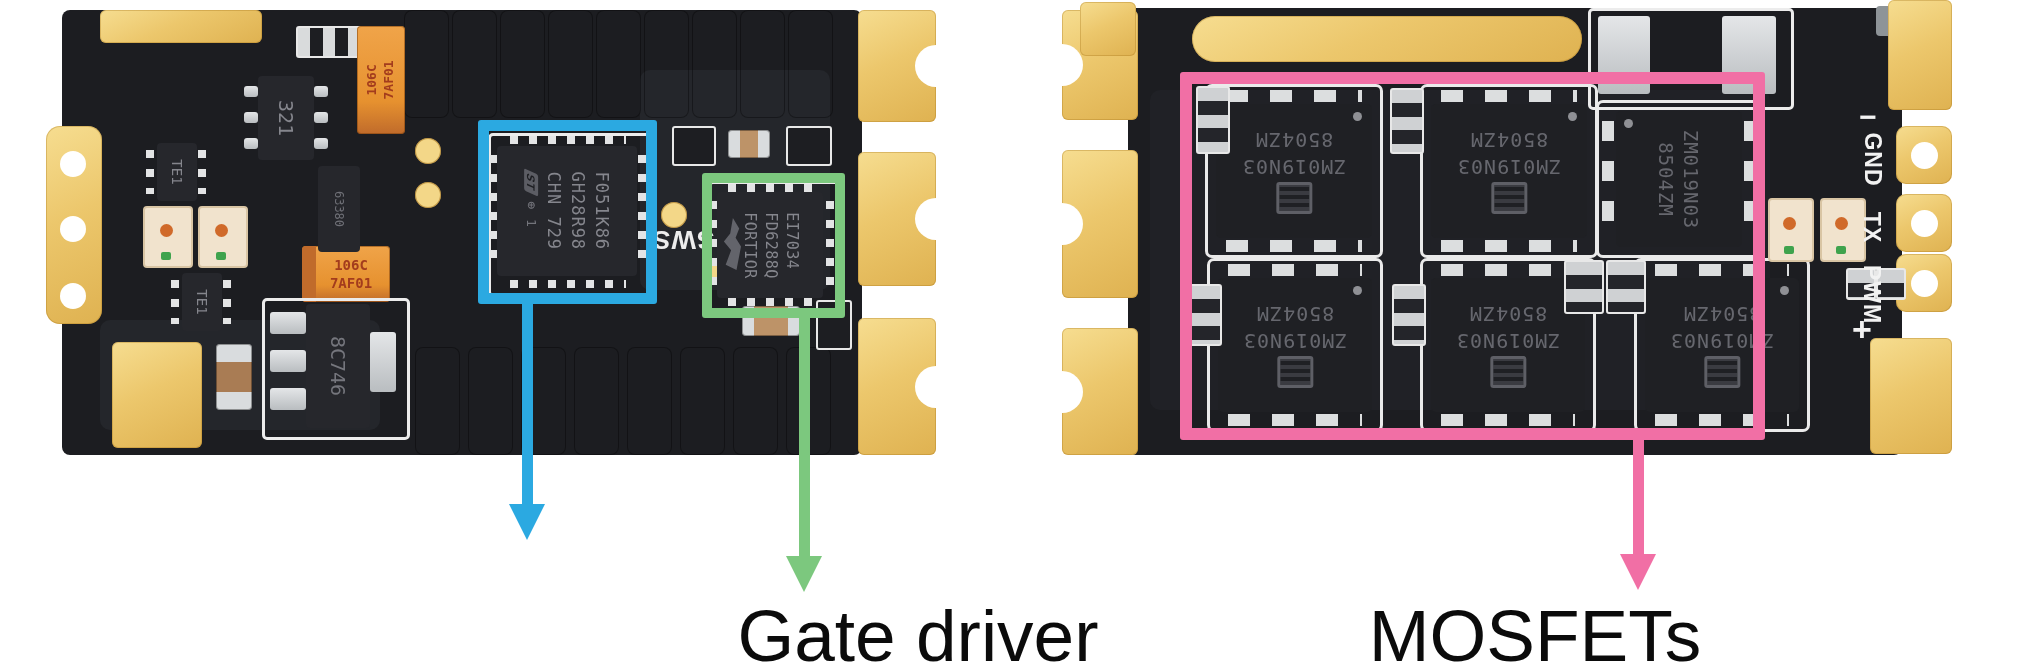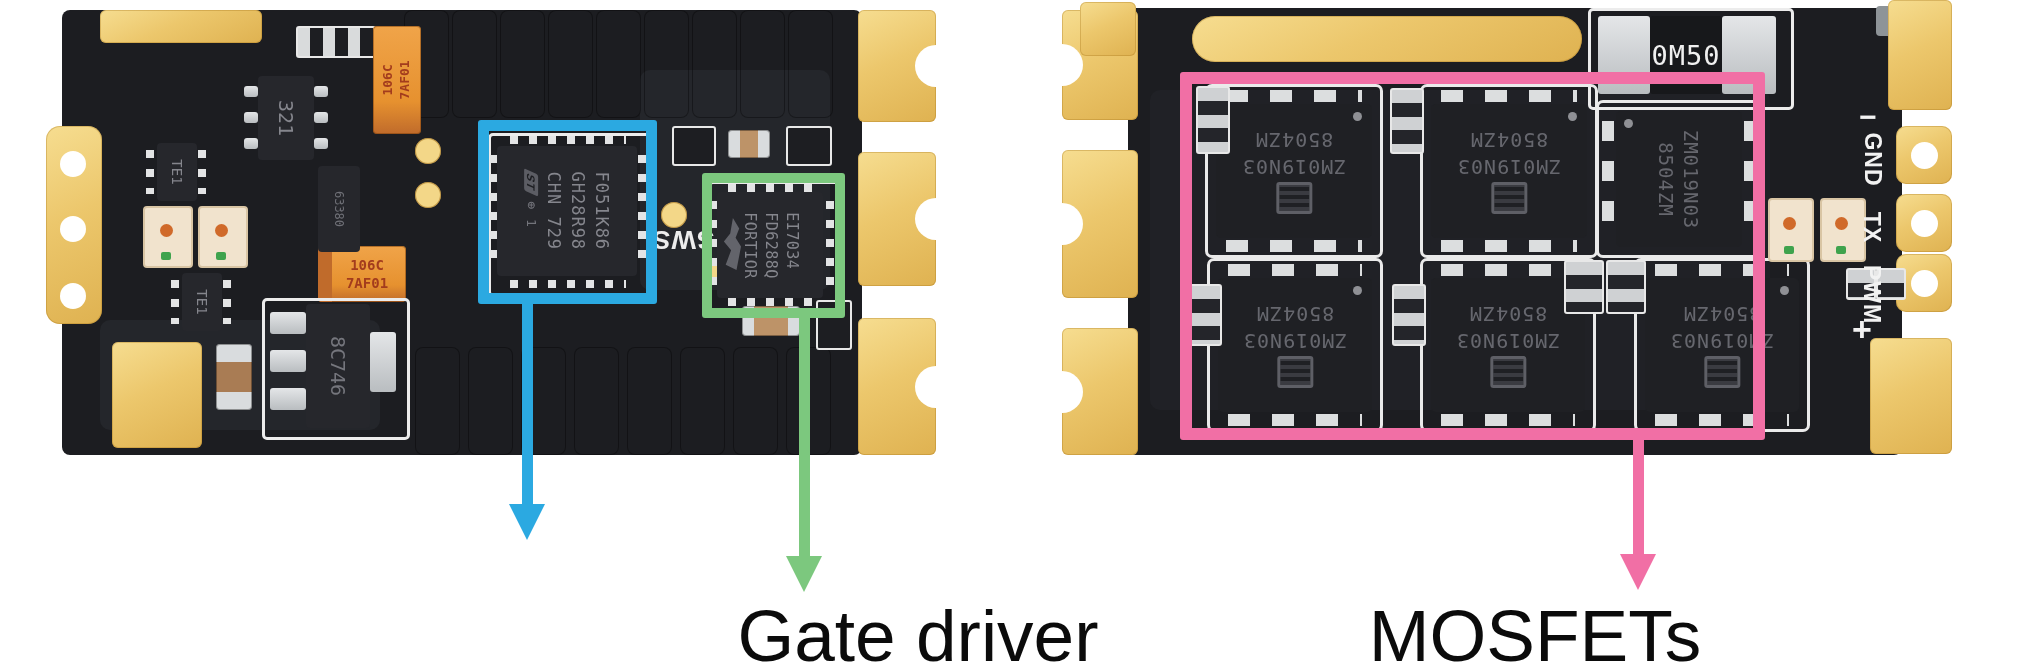--- a/index.html
+++ b/index.html
@@ -58,21 +58,21 @@
   .mos-logo{width:30px;height:26px;border:3px solid #5e5f66;border-radius:3px;
        background:repeating-linear-gradient(180deg,#3a3b41 0 4px,#1f2024 4px 8px);}
   .pin1dot{position:absolute;width:9px;height:9px;border-radius:50%;background:#8f9095;}
   
   .led{position:absolute;background:#f1e3cd;border:2px solid #d9c5a4;border-radius:4px;}
   .led-core{position:absolute;width:13px;height:13px;border-radius:50%;background:#d06a2a;}
   .led-green{position:absolute;width:10px;height:8px;border-radius:2px;background:#3fa34d;}
   
   .tant{position:absolute;background:linear-gradient(180deg,#f0a449,#e6912f 70%,#c06b2b);
         border-radius:4px;box-shadow:inset 0 0 0 1px rgba(120,60,10,.5);
-        color:#a33c1d;font-weight:bold;font-family:"DejaVu Sans Mono",monospace;margin-left:16px;}
+        color:#a33c1d;font-weight:bold;font-family:"DejaVu Sans Mono",monospace;}
   
   .callout-box{position:absolute;border-style:solid;background:transparent;border-radius:3px;}
   .box-blue{border-color:#2BA9E1;border-width:11px;}
   .box-green{border-color:#7CC87E;border-width:10px;}
   .box-pink{border-color:#F16FA5;border-width:12px;}
   .aline{position:absolute;width:11px;}
   .aline-blue{background:#2BA9E1;} .aline-green{background:#7CC87E;} .aline-pink{background:#F16FA5;}
   .ah{position:absolute;width:0;height:0;border-left:18px solid transparent;border-right:18px solid transparent;}
   .ah-blue{border-top:36px solid #2BA9E1;} .ah-green{border-top:36px solid #7CC87E;} .ah-pink{border-top:36px solid #F16FA5;}
   .caption{position:absolute;width:520px;text-align:center;font-size:73px;color:#0b0b0b;
@@ -260,23 +260,20 @@
   <div class="gold" style="left:1896px;top:194px;width:56px;height:58px;border-radius:10px;">
       <div class="hole" style="left:15px;top:16px;width:27px;height:27px;"></div>
     </div>
   <div class="gold" style="left:1896px;top:254px;width:56px;height:58px;border-radius:10px;">
       <div class="hole" style="left:15px;top:16px;width:27px;height:27px;"></div>
     </div>
   <div class="gold" style="left:1870px;top:338px;width:82px;height:116px;"></div>
 
   <div class="sk" style="left:1588px;top:8px;width:200px;height:96px;"></div>
   <div class="silver" style="left:1598px;top:16px;width:52px;height:78px;"></div>
-  <div class="shunt-mid flexc" style="left:1650px;top:16px;width:72px;height:78px;">
-    <span>0M50</span>
-  </div>
   <div class="silver" style="left:1722px;top:16px;width:54px;height:78px;"></div>
 
   <div class="mosfet" style="left:1205px;top:84px;width:172px;height:168px;">
     <div class="mos-pins-top"></div>
     <div class="mos-body flexc">
       <div class="pin1dot" style="right:10px;top:8px;"></div>
       <div class="mos-rot">
         <div class="mos-logo"></div>
         <span>ZM019N03</span>
         <span>8504ZM</span>

